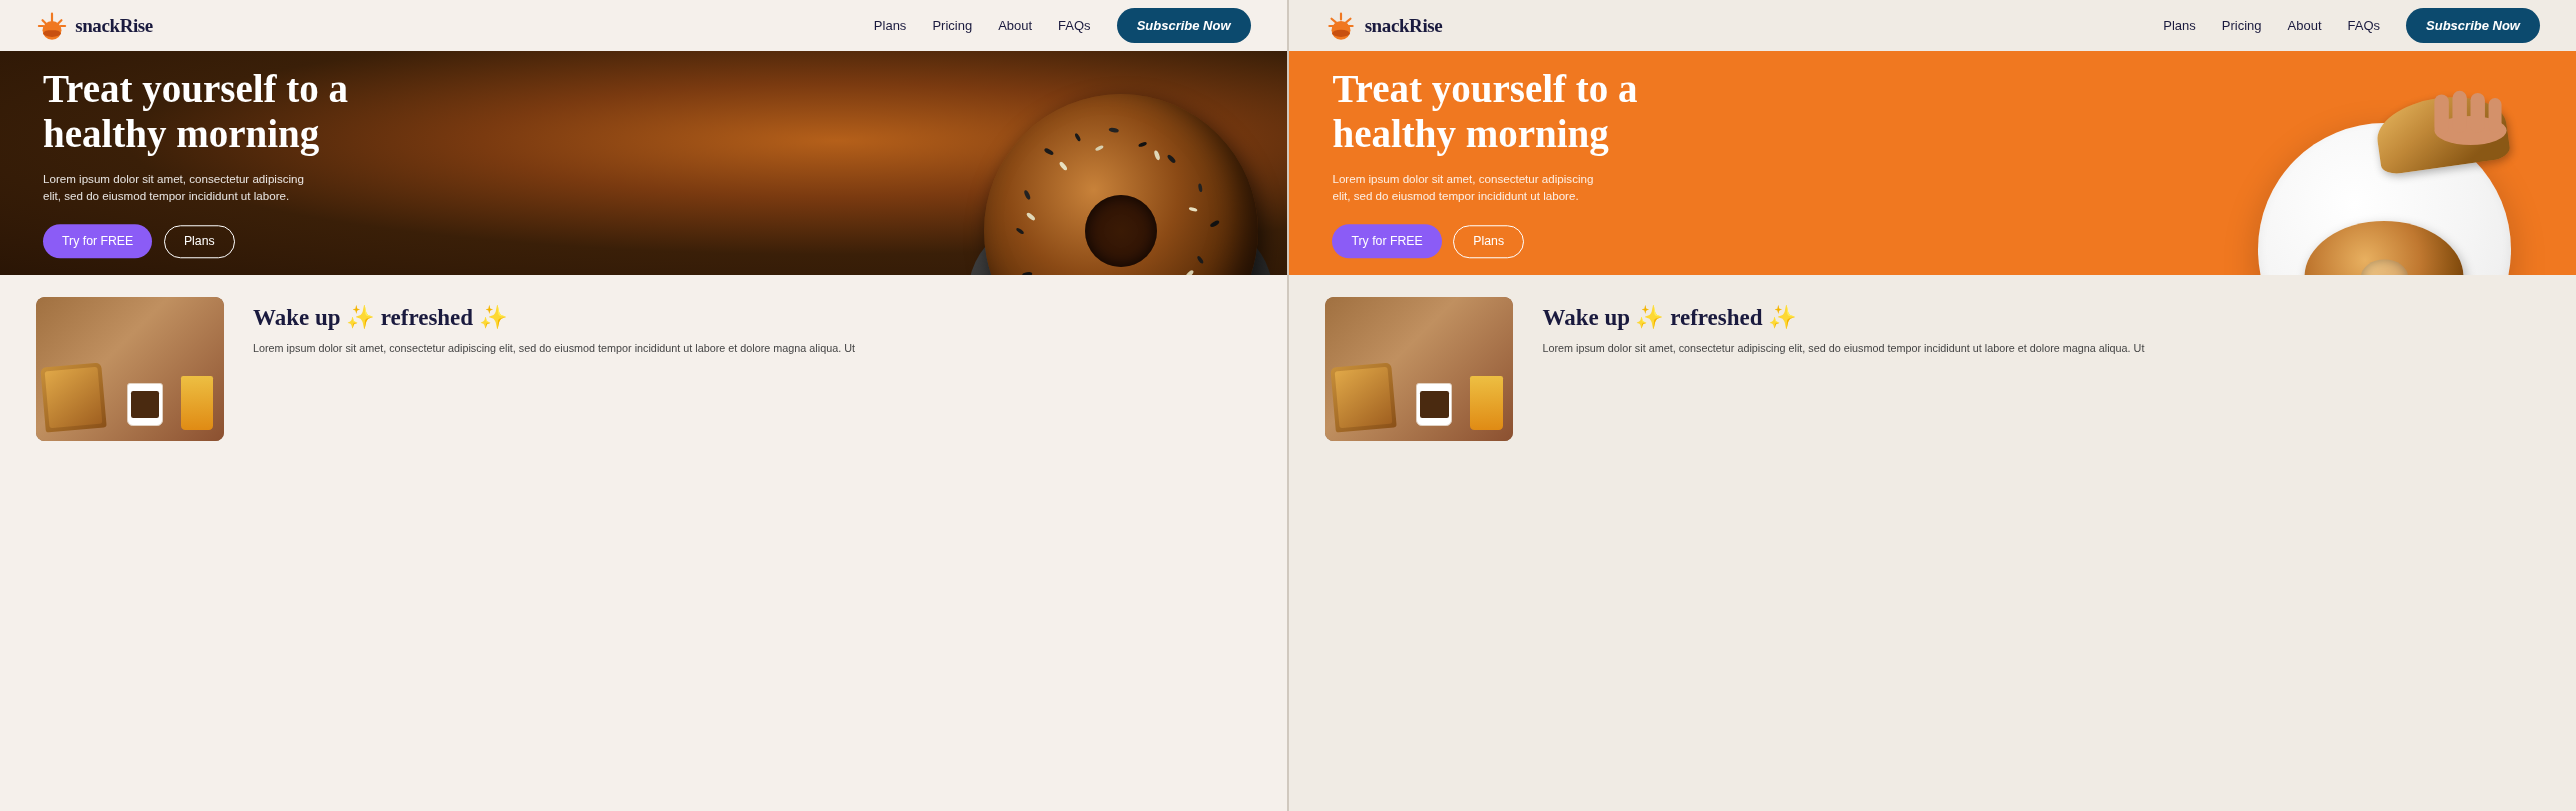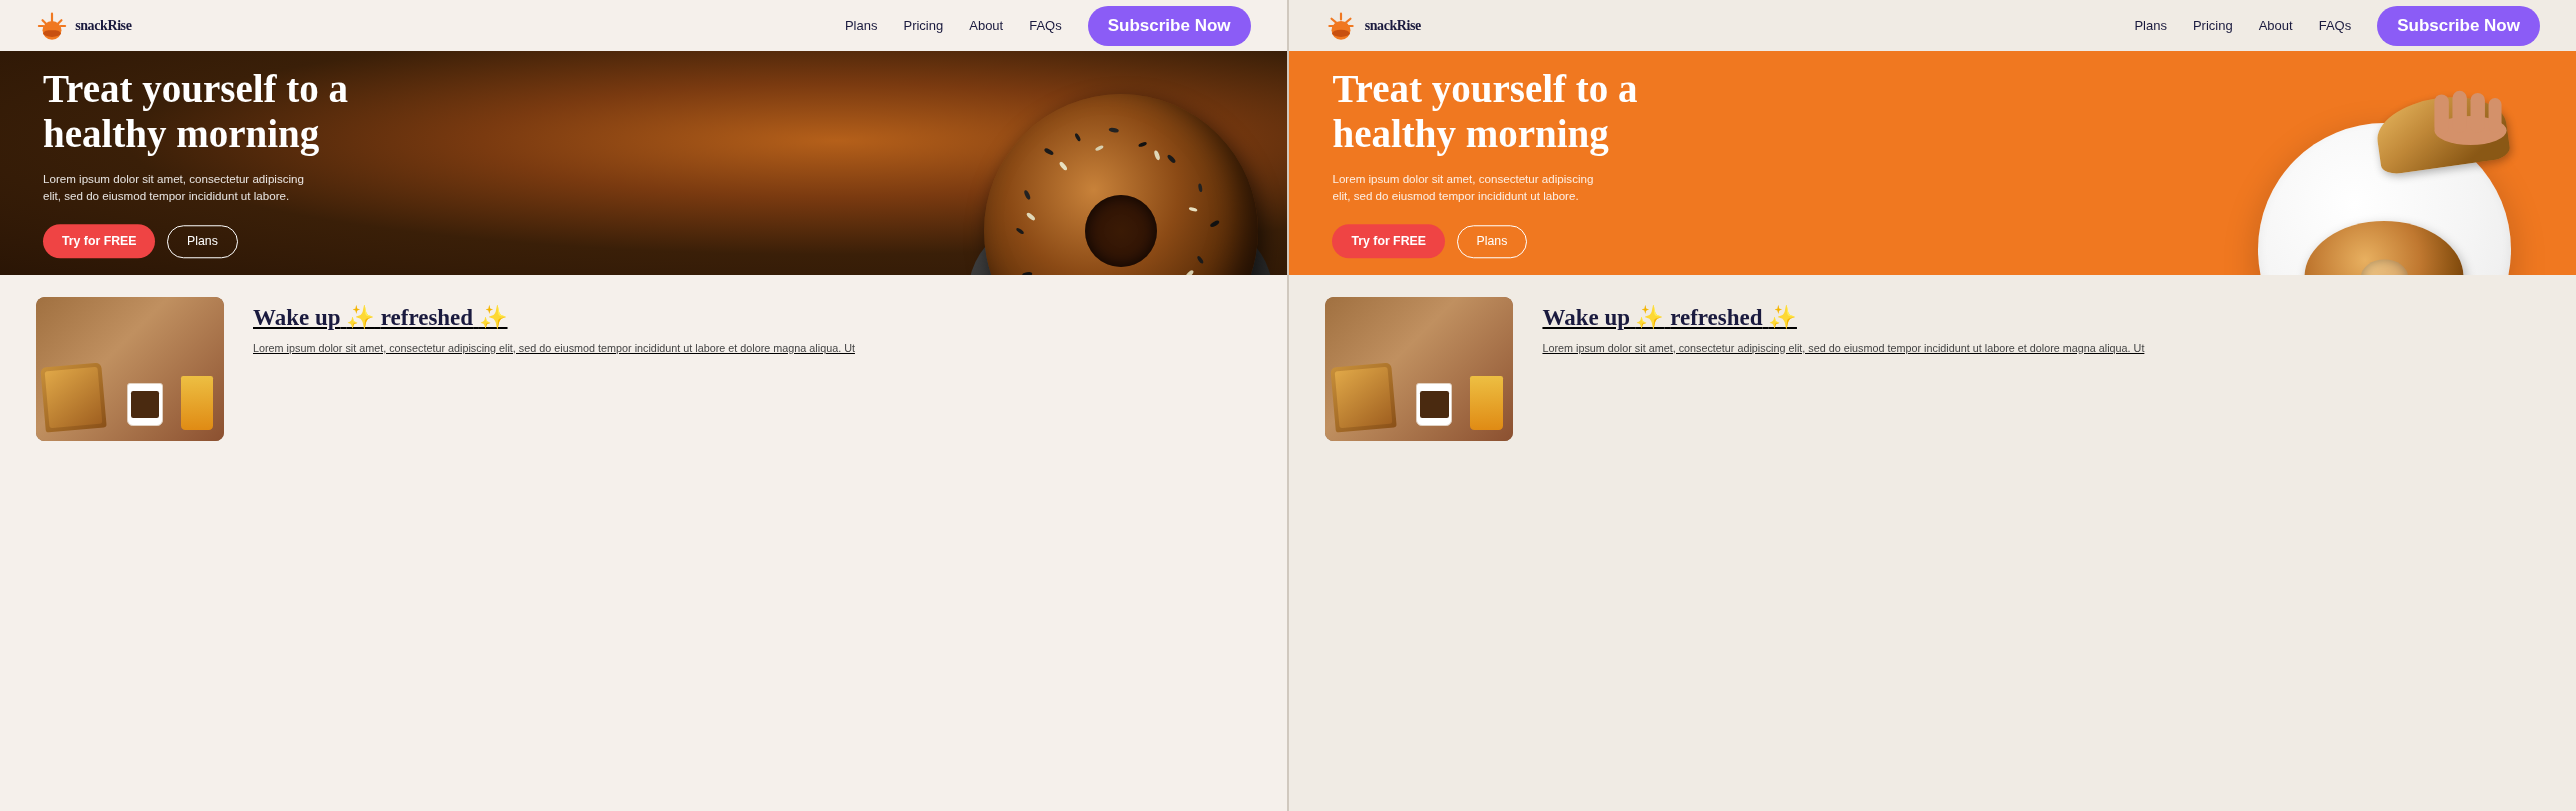--- a/index.html
+++ b/index.html
@@ -46,51 +46,52 @@
       gap: 7.2px;
     }
 
     .logo-icon {
       width: 32px;
       height: 32px;
     }
 
     .logo-text {
       font-family: 'Georgia', serif;
-      font-size: 14px;
+      font-size: 19px;
       font-weight: 700;
       color: #1a1a3e;
       letter-spacing: -0.4px;
     }
 
     .nav-links {
       display: flex;
       align-items: center;
       gap: 26px;
     }
 
     .nav-link {
       font-family: Arial, sans-serif;
       font-size: 13px;
       color: #1a1a3e;
       text-decoration: none;
       font-weight: 400;
     }
 
     .btn-subscribe {
-      background: #8b5cf6;
+      background: #0c4a6e;
       color: white;
       border: none;
       border-radius: 21.7px;
       padding: 10px 20px;
-      font-size: 17px;
+      font-size: 13px;
       font-family: Arial, sans-serif;
       font-weight: 600;
       cursor: pointer;
       white-space: nowrap;
+      font-style: italic;
     }
 
     
     .hero {
       position: relative;
       height: 224px;
       overflow: hidden;
     }
 
     
@@ -142,28 +143,28 @@
       max-width: 274px;
     }
 
     .hero-buttons {
       display: flex;
       gap: 11.6px;
       align-items: center;
     }
 
     .btn-try {
-      background: #ef4444;
+      background: #8b5cf6;
       color: white;
       border: none;
       border-radius: 21.7px;
       padding: 10px 19px;
       font-size: 12.3px;
       font-family: Arial, sans-serif;
-      font-weight: 700;
+      font-weight: 400;
       cursor: pointer;
     }
 
     .btn-plans {
       background: transparent;
       color: white;
       border: 1.4px solid white;
       border-radius: 21.7px;
       padding: 8.7px 19px;
       font-size: 12.3px;
@@ -211,21 +212,20 @@
 
     
     .lower-section {
       flex: 1;
       display: flex;
       align-items: flex-start;
       padding: 21.7px 36px 0;
       gap: 29px;
       background: #f5f0eb;
       overflow: hidden;
-      text-decoration: underline;
     }
 
     .panel-right .lower-section {
       background: #f0ebe4;
     }
 
     .lower-image {
       width: 188px;
       height: 144px;
       border-radius: 8.7px;

